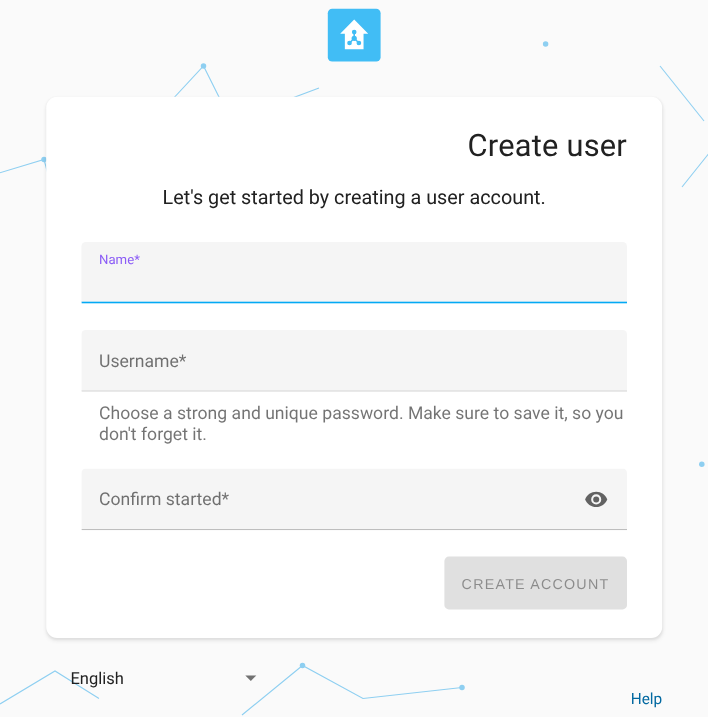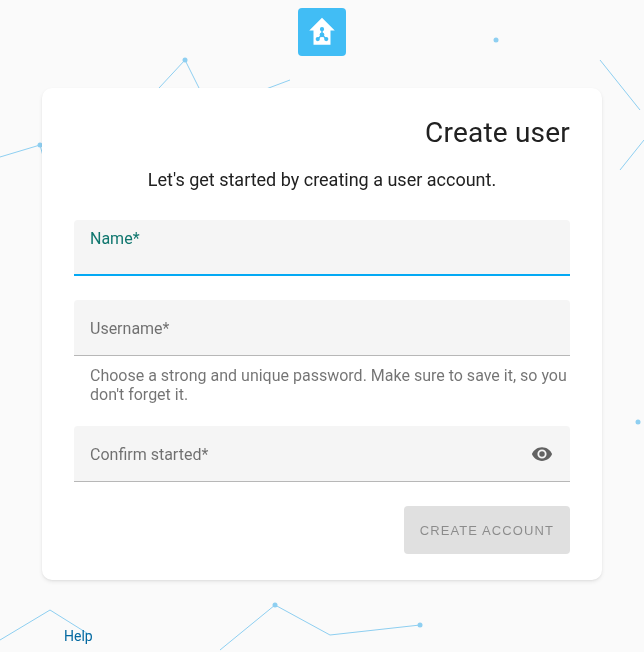--- a/index.html
+++ b/index.html
@@ -74,22 +74,22 @@
     font-size: 16px;
     color: rgba(0,0,0,0.55);
     top: 50%;
     transform: translateY(-50%);
     pointer-events: none;
     transition: all .15s;
   }
   .field.focused .field-label {
     top: 9px;
     transform: none;
-    font-size: 16px;
-    color: #0f766e;
+    font-size: 12px;
+    color: #8b5cf6;
   }
   .field input {
     position: absolute;
     left: 16px;
     right: 16px;
     bottom: 6px;
     top: 24px;
     width: calc(100% - 32px);
     border: none;
     background: transparent;
@@ -239,14 +239,18 @@
         </svg>
     </button>
   </div>
 
   <div class="actions">
     <button class="create-btn" disabled="">CREATE ACCOUNT</button>
   </div>
 </div>
 
 <div class="footer">
+  <div class="lang-select">
+    <span>English</span>
+    <span class="arrow"></span>
+  </div>
   <a class="help-link">Help</a>
 </div>
 
 </body></html>

